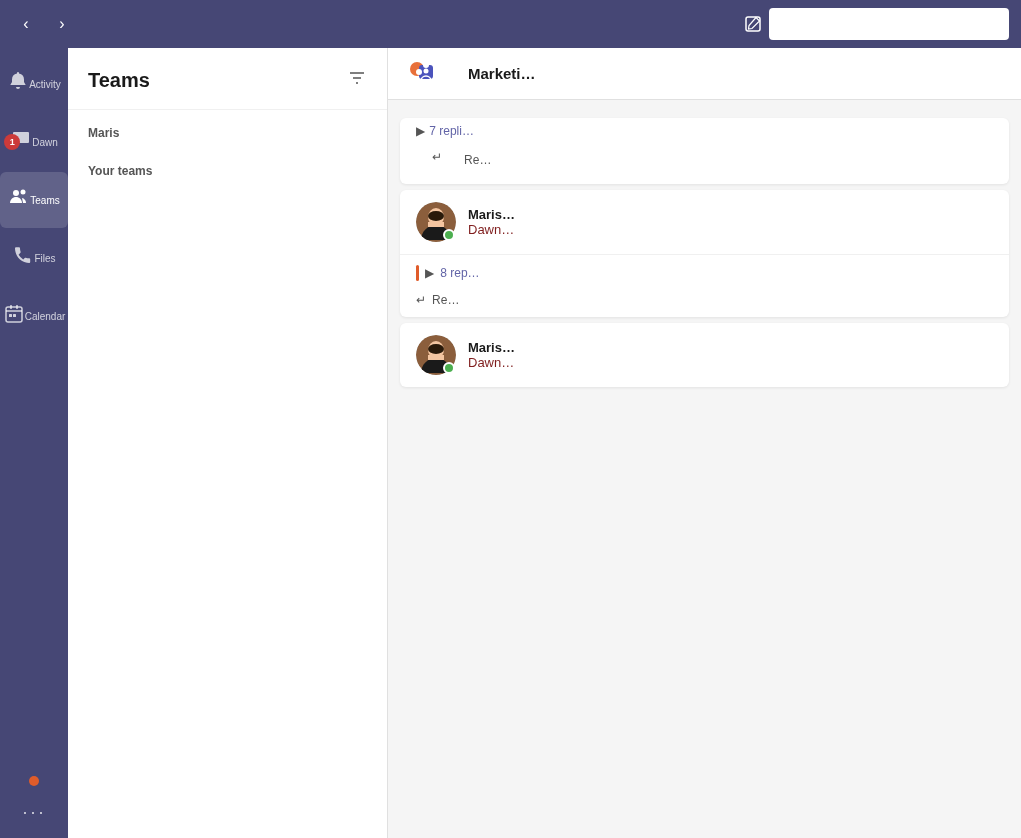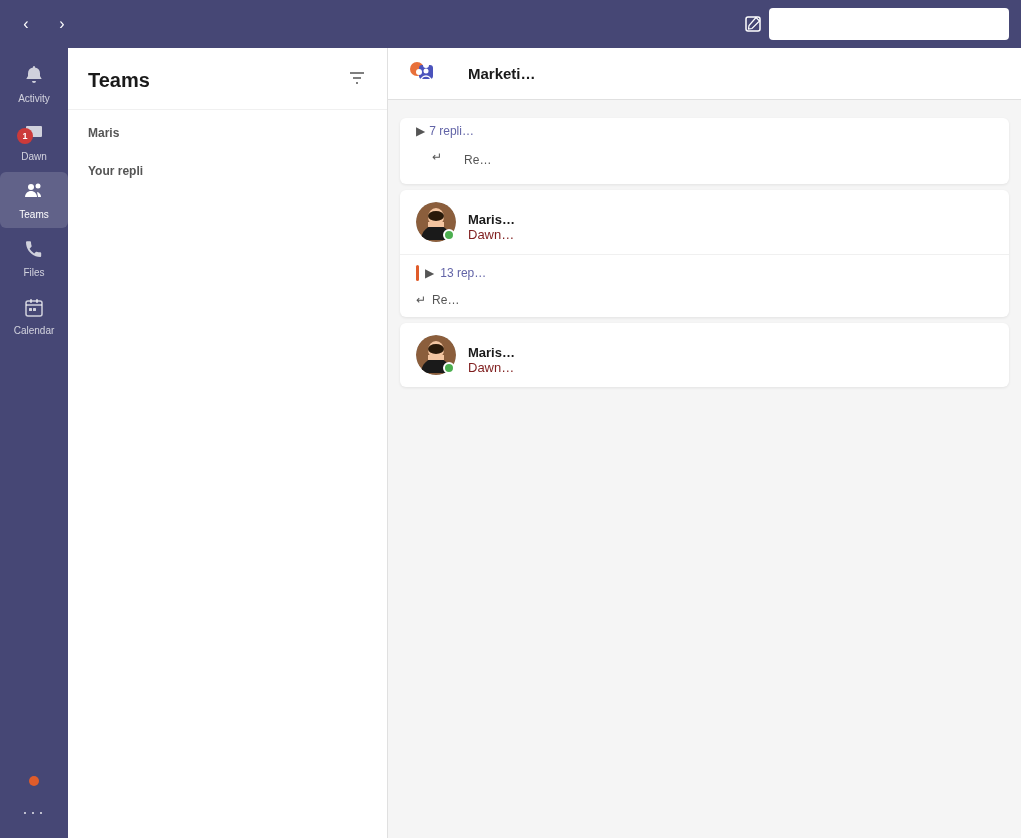--- a/index.html
+++ b/index.html
@@ -38,21 +38,21 @@
       width: 68px;
       background: #464775;
       display: flex;
       flex-direction: column;
       align-items: center;
       padding-top: 8px;
       flex-shrink: 0;
       padding-bottom: 8px;
     }
     .sidebar-item {
-      display: flex; flex-direction: column; align-items: center; justify-content: center;
+      display: flex; flex-direction: row; align-items: center; justify-content: center;
       width: 68px; height: 56px; cursor: pointer; position: relative;
       color: rgba(255,255,255,0.75); border-radius: 6px; margin-bottom: 2px;
     }
     .sidebar-item.active { color: #fff; background: rgba(255,255,255,0.15); }
     .sidebar-item .icon { font-size: 20px; margin-bottom: 2px; }
     .sidebar-item .label { font-size: 10px; font-weight: 500; }
     .badge {
       position: absolute; top: 6px; right: 12px;
       background: #cc3a3a; color: #fff; font-size: 9px; font-weight: bold;
       width: 16px; height: 16px; border-radius: 50%; display: flex; align-items: center; justify-content: center;
@@ -118,21 +118,21 @@
       flex: 1; overflow-y: auto; padding: 12px 0;
     }
 
     
     .thread-container {
       background: #fff; margin: 6px 12px; border-radius: 6px;
       box-shadow: 0 1px 3px rgba(0,0,0,0.08);
       overflow: hidden;
     }
     .thread-item {
-      padding: 12px 16px; display: flex; gap: 12px; align-items: flex-end;
+      padding: 12px 16px; display: flex; gap: 12px; align-items: center;
     }
     .avatar-wrap { position: relative; flex-shrink: 0; }
     .avatar-img {
       width: 40px; height: 40px; border-radius: 50%; background: #ccc;
       overflow: hidden; display: flex; align-items: center; justify-content: center;
     }
     .avatar-img svg { width: 40px; height: 40px; }
     .status-dot {
       position: absolute; bottom: 1px; right: 1px;
       width: 12px; height: 12px; border-radius: 50%; background: #4CAF50;
@@ -246,21 +246,21 @@
   <div class="teams-panel">
     <div class="teams-header">
       <span class="teams-title">Teams</span>
       <button class="filter-btn">
         <svg width="20" height="20" viewBox="0 0 20 20" fill="none" stroke="#555" stroke-width="1.5">
           <path d="M3 5h14M6 10h8M9 15h2"></path>
         </svg>
       </button>
     </div>
     <div class="section-label">Maris</div>
-    <div class="section-label">Your repli</div>
+    <div class="section-label">Your teams</div>
   </div>
 
   <div class="right-panel">
 
     <div class="channel-header">
       <div class="channel-avatar-icon">
 
         <svg width="34" height="34" viewBox="0 0 34 34">
           <rect width="34" height="34" rx="6" fill="white"></rect>
 
@@ -308,21 +308,21 @@
           </div>
           <div class="msg-content">
             <div class="msg-author">Maris…</div>
             <div class="msg-subtitle">Dawn…</div>
           </div>
         </div>
         <hr class="thread-divider">
         <div class="reply-count" style="display:flex;align-items:center;gap:6px;">
           <span class="accent-bar" style="display:inline-block;width:3px;height:16px;background:#e05c2a;border-radius:2px;flex-shrink:0;"></span>
           <span class="arrow">▶</span>
-          <span>13 rep…</span>
+          <span>8 rep…</span>
         </div>
         <div class="reply-action">
           <span>↵</span>
           <span>Re…</span>
         </div>
       </div>
 
       <div class="thread-container">
         <div class="thread-item">
           <div class="avatar-wrap">

